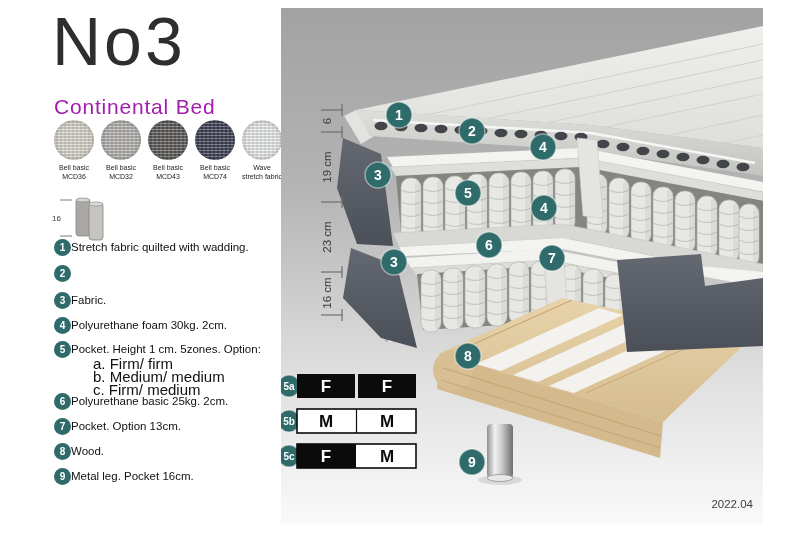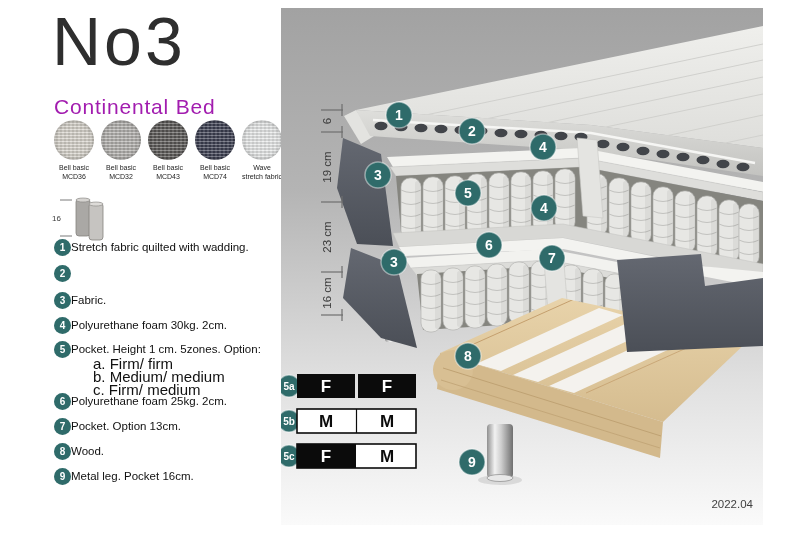--- a/index.html
+++ b/index.html
@@ -86,21 +86,21 @@
   </div>
   <div class="spec-row" style="top:341px">
     <span class="badge">5</span>
     <span class="spec-text">Pocket. Height 1 cm. 5zones. Option:</span>
   </div>
   <div class="spec-sub" style="top:357px">a. Firm/ firm</div>
   <div class="spec-sub" style="top:370px">b. Medium/ medium</div>
   <div class="spec-sub" style="top:383px">c. Firm/ medium</div>
   <div class="spec-row" style="top:393px">
     <span class="badge">6</span>
-    <span class="spec-text">Polyurethane foam 25kg. 2cm.</span>
+    <span class="spec-text">Polyurethane basic 25kg. 2cm.</span>
   </div>
   <div class="spec-row" style="top:418px">
     <span class="badge">7</span>
     <span class="spec-text">Pocket. Option 13cm.</span>
   </div>
   <div class="spec-row" style="top:443px">
     <span class="badge">8</span>
     <span class="spec-text">Wood.</span>
   </div>
   <div class="spec-row" style="top:468px">

